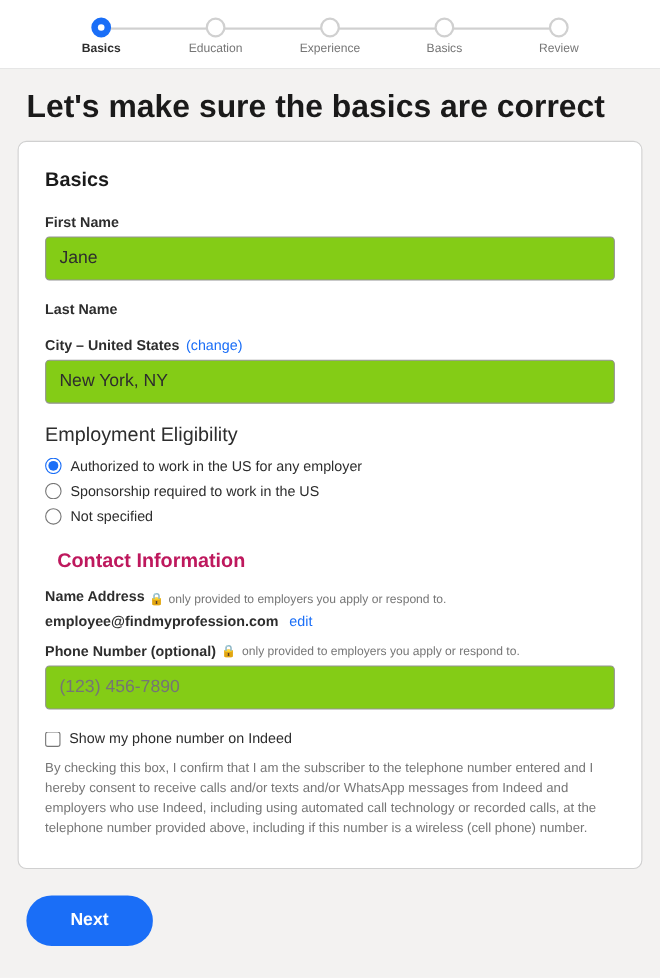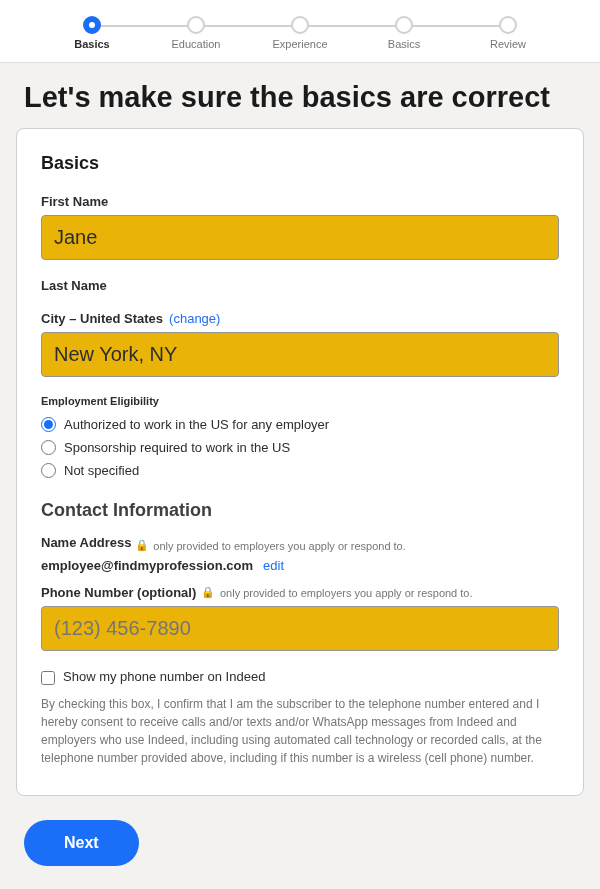--- a/index.html
+++ b/index.html
@@ -130,33 +130,33 @@
       color: #1a6ef7;
       text-decoration: none;
       font-size: 13px;
       font-weight: 400;
     }
     .text-input {
       width: 100%;
       border: 1px solid #949494;
       border-radius: 4px;
       padding: 10px 12px;
-      font-size: 20px;
+      font-size: 16px;
       color: #2d2d2d;
       outline: none;
-      background: #eab308;
+      background: #84cc16;
     }
 
     
     .eligibility-section {
       margin-bottom: 22px;
     }
     .eligibility-title {
-      font-size: 11px;
-      font-weight: 700;
+      font-size: 18px;
+      font-weight: 400;
       margin-bottom: 10px;
     }
     .radio-option {
       display: flex;
       align-items: center;
       gap: 8px;
       margin-bottom: 8px;
     }
     .radio-option input[type="radio"] {
       accent-color: #1a6ef7;
@@ -166,21 +166,22 @@
     .radio-label {
       font-size: 13px;
       color: #2d2d2d;
     }
 
     
     .contact-section-title {
       font-size: 18px;
       font-weight: 700;
       margin-bottom: 14px;
-      color: #404040;
+      color: #be185d;
+      margin-left: 11px;
     }
 
     .email-row {
       margin-bottom: 6px;
     }
     .email-label-row {
       display: flex;
       align-items: center;
       gap: 4px;
       margin-bottom: 2px;

